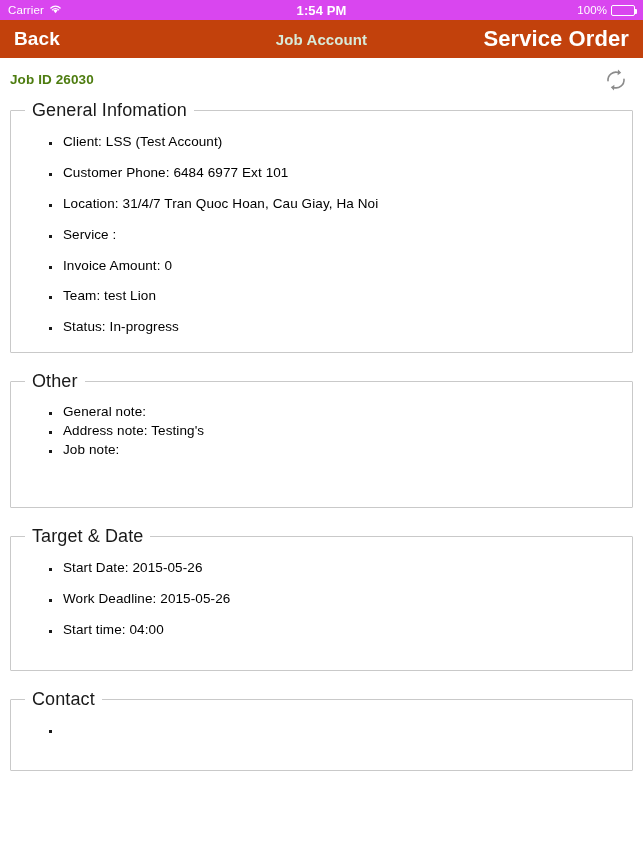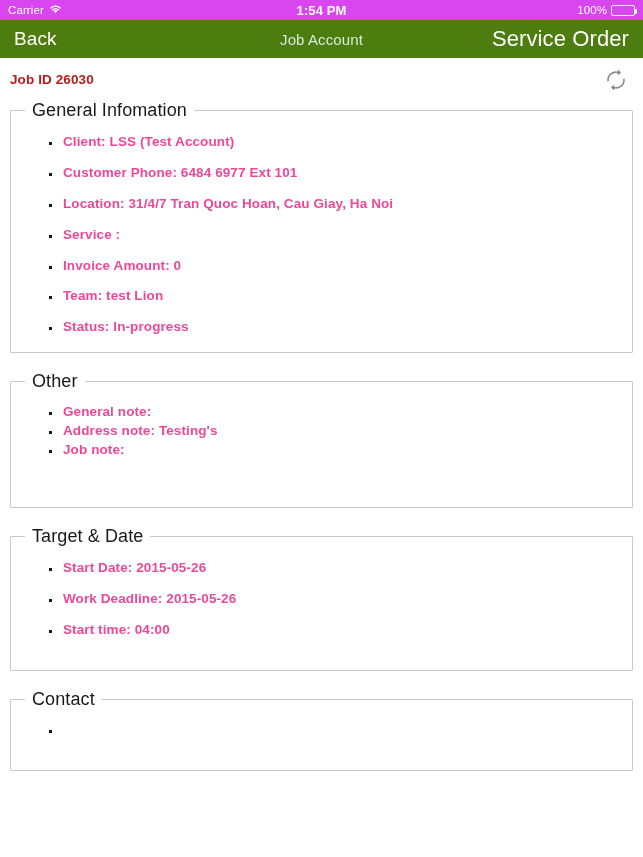--- a/index.html
+++ b/index.html
@@ -76,23 +76,24 @@
     width: 2px;
     height: 5px;
     background: #ffffff;
     border-radius: 0 1px 1px 0;
   }
 
   
   .nav-bar {
     position: relative;
     height: 38px;
-    background: #4d7c0f;
-    display: flex;
-    align-items: center;
+    background: #c2410c;
+    display: flex;
+    align-items: center;
+    font-weight: bold;
   }
   .nav-back {
     position: absolute;
     left: 14px;
     color: #ffffff;
     font-size: 19px;
     cursor: pointer;
     letter-spacing: 0.1px;
   }
   .nav-title {
@@ -116,21 +117,21 @@
   .page-header {
     position: relative;
     height: 42px;
     display: flex;
     align-items: center;
     padding: 0 10px;
   }
   .job-id {
     font-size: 13.5px;
     font-weight: bold;
-    color: #b91c1c;
+    color: #4d7c0f;
     letter-spacing: 0.1px;
   }
   .refresh-btn {
     position: absolute;
     right: 14px;
     top: 9px;
     width: 26px;
     height: 26px;
     cursor: pointer;
   }
@@ -156,24 +157,23 @@
   }
   ul.field-list {
     list-style: none;
     margin: 0;
     padding: 0;
   }
   ul.field-list > li {
     position: relative;
     padding-left: 16px;
     font-size: 13.5px;
-    color: #ec4899;
+    color: #000000;
     letter-spacing: 0.1px;
     line-height: 1.25;
-    font-weight: bold;
   }
   ul.field-list > li::before {
     content: "";
     position: absolute;
     left: 2px;
     top: 8px;
     width: 3px;
     height: 3px;
     background: #1a1a1a;
   }

